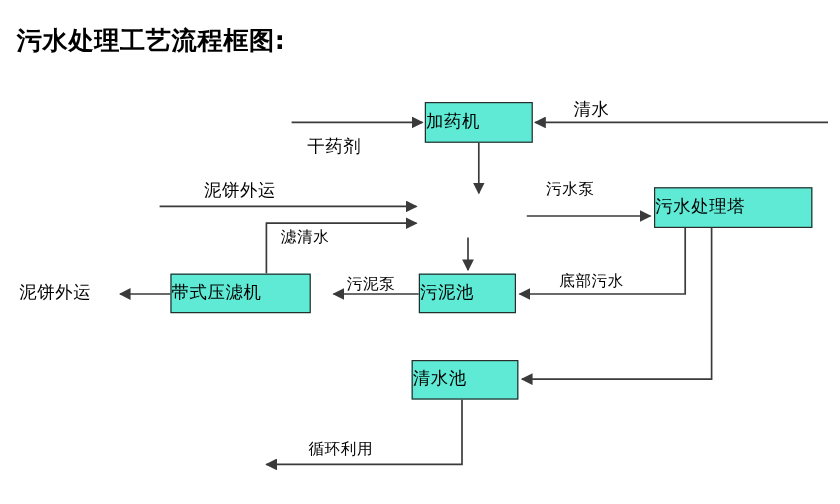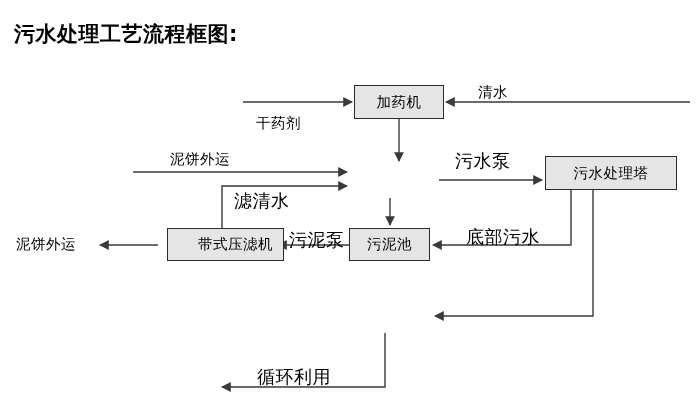--- a/index.html
+++ b/index.html
@@ -34,32 +34,31 @@
     font-size: 21px;
     font-weight: bold;
     letter-spacing: 0.5px;
     white-space: nowrap;
     font-family: "DejaVu Sans", "Liberation Sans", sans-serif;
   }
   .node {
     position: absolute;
     box-sizing: border-box;
     border: 1.3px solid #2b2b2b;
-    background: #e5e5e5;
+    background: #5eead4;
     display: flex;
     align-items: center;
-    justify-content: center;
     font-size: 14.5px;
     line-height: 1;
     white-space: nowrap;
     letter-spacing: 0.5px;
   }
   .edge-label {
     position: absolute;
-    font-size: 18px;
+    font-size: 13px;
     line-height: 1;
     white-space: nowrap;
     letter-spacing: 0.5px;
     background: transparent;
   }
   .ext-label {
     position: absolute;
     font-size: 14.5px;
     line-height: 1;
     white-space: nowrap;
@@ -110,28 +109,31 @@
 
   <div class="node" style="left:354px; top:85px; width:90px; height:34px;">
     <span>加药机</span>
   </div>
 
 
   <div class="node" style="left:545px; top:156px; width:132px; height:34px;">
     <span>污水处理塔</span>
   </div>
 
-  <div class="node" style="left:167px; top:228px; width:117px; height:33px;padding-left:20px;">
+  <div class="node" style="left:142px; top:228px; width:117px; height:33px;">
     <span>带式压滤机</span>
   </div>
 
   <div class="node" style="left:349px; top:228px; width:81px; height:33px;">
     <span>污泥池</span>
   </div>
 
+  <div class="node" style="left:343px; top:300px; width:89px; height:33px;">
+    <span>清水池</span>
+  </div>
 
   <div class="ext-label" style="left:256px; top:84px;margin-top:32px;">干药剂</div>
   <div class="ext-label" style="left:478px; top:85px;">清水</div>
   <div class="ext-label" style="left:170px; top:152px;">泥饼外运</div>
   <div class="ext-label" style="left:16px; top:224px;margin-top:13px;">泥饼外运</div>
 
   <div class="edge-label" style="left:234px; top:192px;">滤清水</div>
   <div class="edge-label" style="left:455px; top:152px;">污水泵</div>
   <div class="edge-label" style="left:289px; top:231px;">污泥泵</div>
   <div class="edge-label" style="left:466px; top:228px;">底部污水</div>

